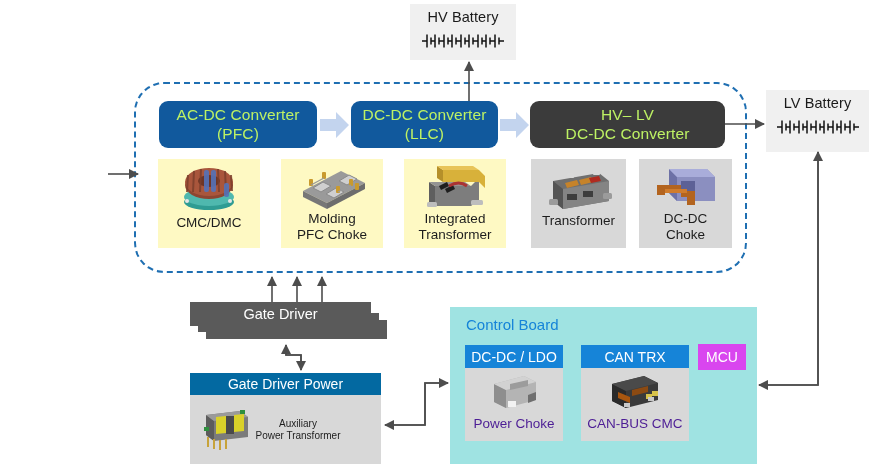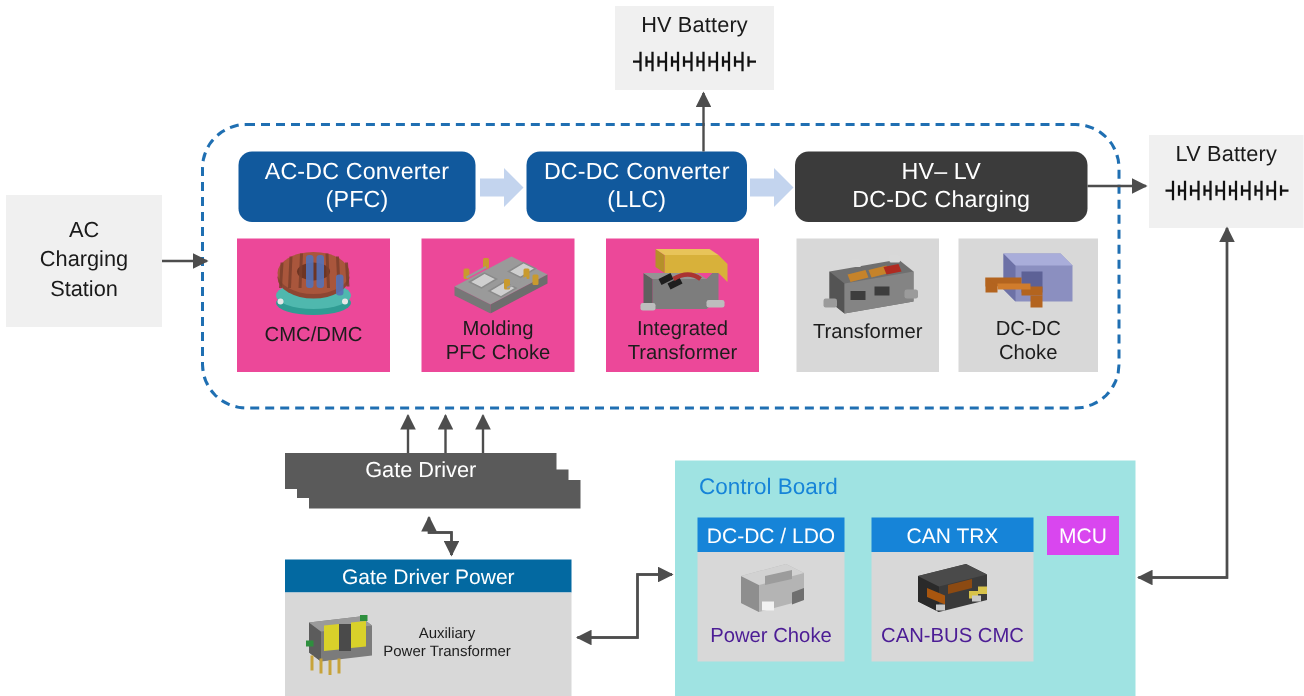--- a/index.html
+++ b/index.html
@@ -24,36 +24,36 @@
   .battsym svg{display:block;}
 
   
   .obc-dashed{
     border:2px dashed #1f6fb2;border-radius:30px;background:transparent;
   }
 
   
   .pill{
     border-radius:9px;display:flex;align-items:center;justify-content:center;
-    text-align:center;color:#ffffff;font-size:15.5px;line-height:1.2;
+    text-align:center;color:#bef264;font-size:15.5px;line-height:1.2;
     letter-spacing:.1px;
   }
   .pill.blue{background:#11599d;}
   .pill.dark{background:#3b3b3b;}
 
   
   .chev{display:flex;align-items:center;justify-content:center;}
   .chev svg{display:block;}
 
   
   .tile{
     display:flex;flex-direction:column;align-items:center;justify-content:flex-start;
     font-size:13.5px;line-height:1.2;color:#1d1d1d;text-align:center;
   }
-  .tile.blue{background:#ec4899;align-items:center;}
+  .tile.blue{background:#fef9c3;align-items:center;}
   .tile.grey{background:#d8d8d8;}
   .tile .art{flex:0 0 auto;display:flex;align-items:center;justify-content:center;}
   .tile .cap{padding:0 2px;}
 
   
   .gdbox{background:#5a5a5a;}
   .gdtop{
     background:#5a5a5a;color:#ffffff;display:flex;align-items:center;
     justify-content:center;font-size:14.5px;
   }
@@ -162,25 +162,20 @@
             <line x1="69" y1="6.5" x2="69" y2="13.5"></line>
           <line x1="69" y1="10" x2="74" y2="10"></line>
           <line x1="74" y1="3.5" x2="74" y2="16.5"></line>
             <line x1="78" y1="6.5" x2="78" y2="13.5"></line>
           <line x1="78" y1="10" x2="83" y2="10"></line>
         </g>
       </svg>
     </div>
   </div>
 
-  <div class="abs greybox" style="left:4px;top:130px;width:104px;height:88px;justify-content:center;">
-    <div style="white-space:pre-line;font-size:14.5px;line-height:1.35;">AC
-Charging
-Station</div>
-  </div>
 
   <div class="abs obc-dashed" style="left:134px;top:82px;width:613px;height:191px;"></div>
 
   <div class="abs pill blue" style="left:159px;top:101px;width:158px;height:47px;">
     <span style="white-space:pre-line;">AC-DC Converter
 (PFC)</span>
   </div>
 
   <div class="abs chev" style="left:320px;top:112px;width:30px;height:26px;">
     <svg width="30" height="26" viewBox="0 0 30 26">
@@ -194,21 +189,21 @@
   </div>
 
   <div class="abs chev" style="left:500px;top:112px;width:30px;height:26px;">
     <svg width="30" height="26" viewBox="0 0 30 26">
       <path d="M0 7 H16 V0 L29 13 L16 26 V19 H0 Z" fill="#c3d4ee"></path>
     </svg>
   </div>
 
   <div class="abs pill dark" style="left:530px;top:101px;width:195px;height:47px;">
     <span style="white-space:pre-line;">HV– LV
-DC-DC Charging</span>
+DC-DC Converter</span>
   </div>
 
   <div class="abs tile blue" style="left:158px;top:159px;width:102px;height:89px;">
     <div class="art" style="height:56px;">
       <svg width="62" height="52" viewBox="0 0 62 52">
         <ellipse cx="31" cy="41" rx="25" ry="8" fill="#2f9c93"></ellipse>
         <ellipse cx="31" cy="36" rx="25" ry="9" fill="#4fb8ae"></ellipse>
         <ellipse cx="31" cy="24" rx="24" ry="14" fill="#8d4632"></ellipse>
         <ellipse cx="31" cy="21" rx="24" ry="14" fill="#a9563c"></ellipse>
         <ellipse cx="31" cy="20" rx="11" ry="6" fill="#6e3524"></ellipse>

